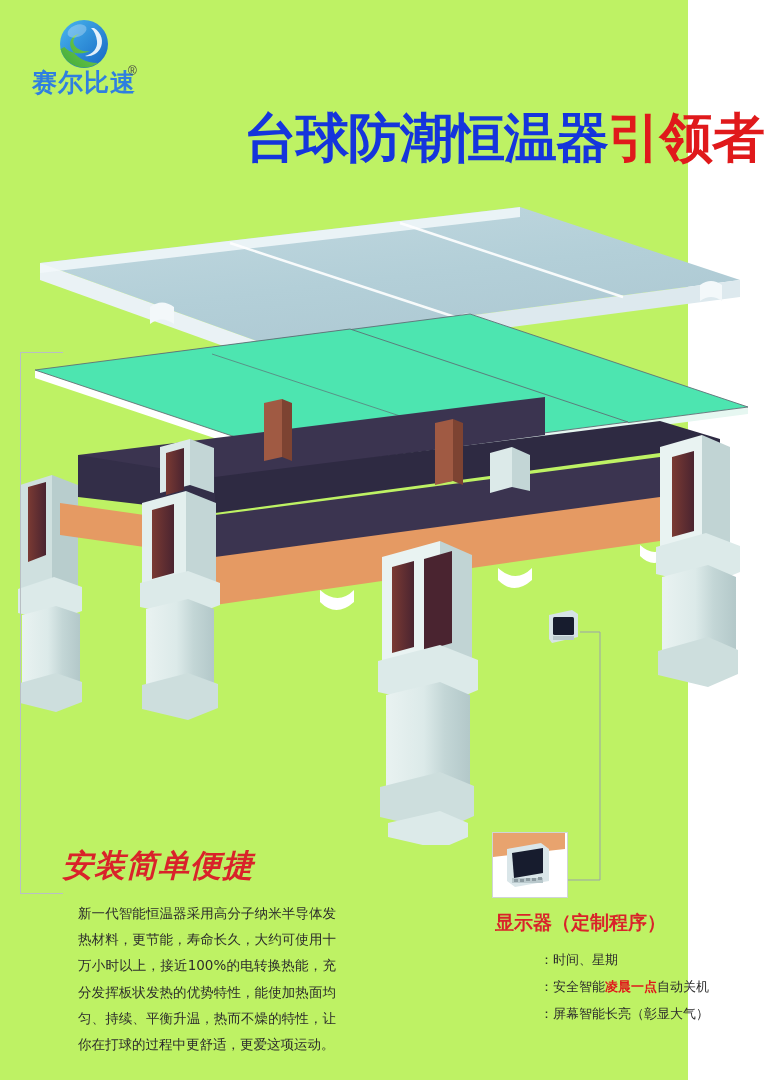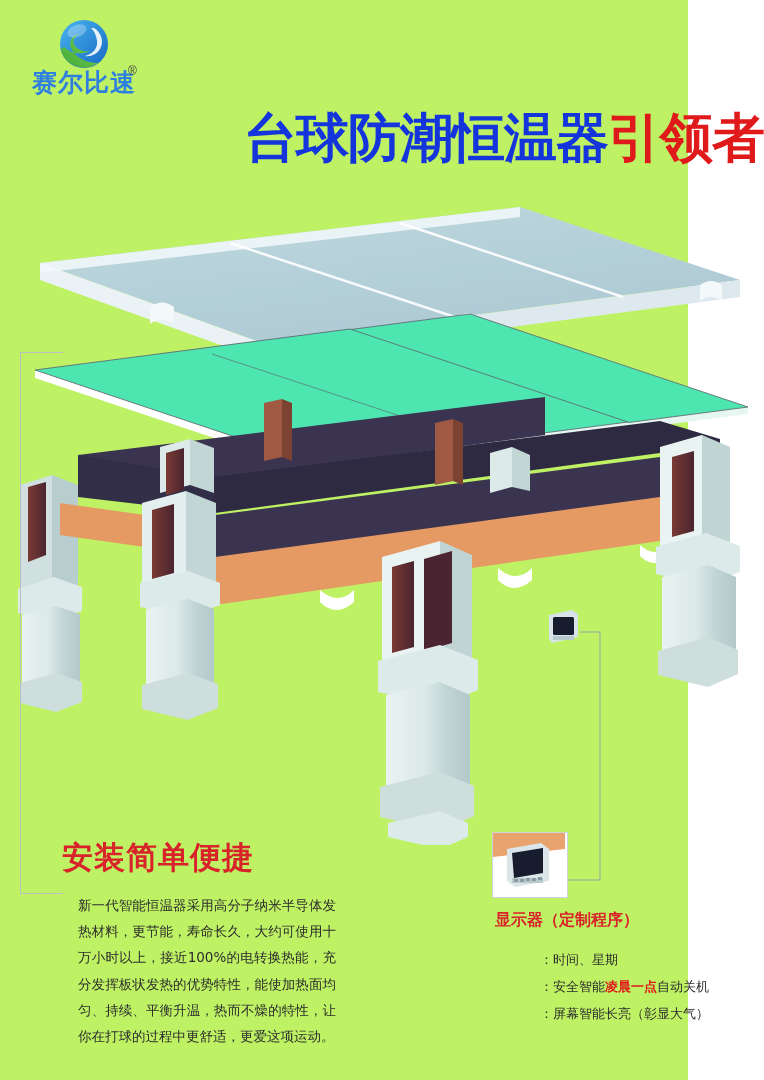--- a/index.html
+++ b/index.html
@@ -44,36 +44,36 @@
     position:absolute;left:20px;top:352px;width:42px;height:540px;
     border-left:1px solid #b9bfc4;border-top:1px solid #b9bfc4;border-bottom:1px solid #b9bfc4;
     border-right:none;
   }
 
   
   .left-block{position:absolute;left:62px;top:832px;width:290px;}
   .head-red{
     font-size:31px;font-weight:bold;color:#d9232a;letter-spacing:1px;
     font-family:"DejaVu Sans","Liberation Sans",sans-serif;
-    line-height:1.15;margin:8px 0 10px 0;white-space:nowrap;
+    line-height:1.15;margin:16px 0 10px 0;white-space:nowrap;font-style:italic;
   }
   .body-text{
     font-size:13.5px;color:#2c2c2c;line-height:1.95;
     font-family:"DejaVu Sans","Liberation Sans",sans-serif;
     text-align:justify;margin:16px;
   }
 
   
   .right-block{position:absolute;left:492px;top:832px;width:268px;}
   .device-thumb{position:absolute;left:0px;top:0px;width:74px;height:64px;
     border:1px solid #cfd4d8;background:#fff;overflow:hidden;}
   .device-thumb svg{display:block;}
   .head-red-sm{
     position:absolute;left:3px;top:78px;
-    font-size:16px;font-weight:bold;color:#d9232a;white-space:nowrap;
+    font-size:19px;font-weight:bold;color:#d9232a;white-space:nowrap;
     font-family:Liberation Mono, monospace;
   }
   .spec-list{position:absolute;left:40px;top:106px;width:230px;margin:8px;padding:0;list-style:none;}
   .spec-list li{
     font-size:13px;color:#2c2c2c;line-height:2.08;white-space:nowrap;
     font-family:"DejaVu Sans","Liberation Sans",sans-serif;
   }
   .spec-list li .colon{display:inline-block;width:13px;color:#2c2c2c;}
   .hl-red{color:#e0191b;font-weight:bold;}
 

